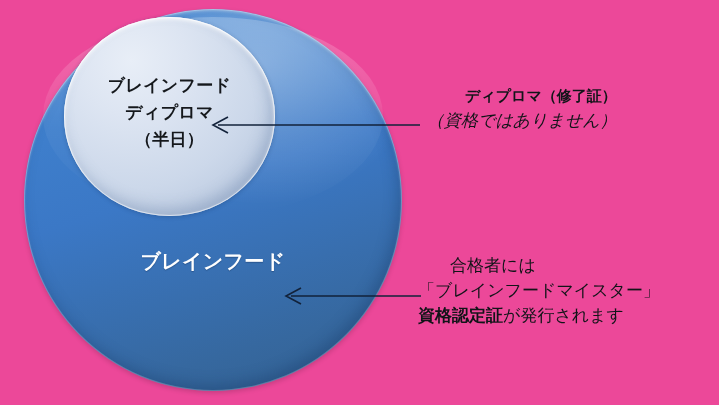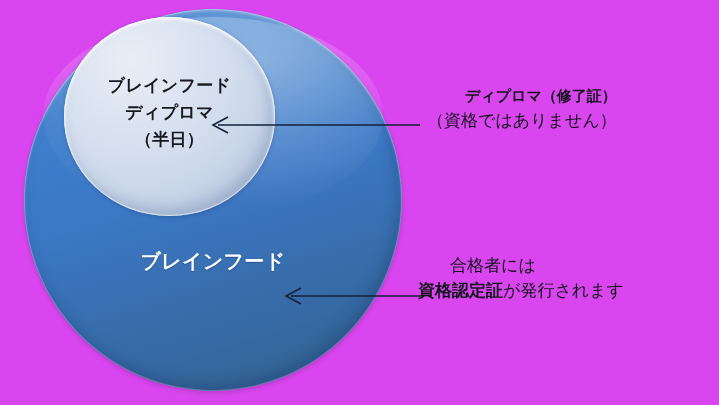--- a/index.html
+++ b/index.html
@@ -14,21 +14,21 @@
     overflow: hidden;
     font-family: "Liberation Sans", "DejaVu Sans", sans-serif;
   }
 
   #stage {
     position: absolute;
     left: 0;
     top: 0;
     width: 719px;
     height: 405px;
-    background: #d946ef;
+    background: #ec4899;
   }
 
   
   .outer-circle {
     position: absolute;
     left: 24px;
     top: 9px;
     width: 378px;
     height: 382px;
     border-radius: 50%;
@@ -124,21 +124,21 @@
     white-space: nowrap;
   }
   .callout .bold { font-weight: bold; }
 
   .callout-diploma {
     left: 419px;
     top: 83px;
   }
   .callout-diploma .l1 { font-weight: bold; font-size: 15px; display: block; text-align: right; }
   .callout-diploma .l2 { display: block; }
-  .callout-diploma .l3 { display: block; padding-left: 8px; }
+  .callout-diploma .l3 { display: block; padding-left: 8px; font-style: italic; }
 
   .callout-meister {
     left: 418px;
     top: 253px;
   }
   .callout-meister .l1 { display: block; padding-left: 8px; margin-left: 24px; }
   .callout-meister .l2 { display: block; }
   .callout-meister .l3 { display: block; }
 
   
@@ -185,16 +185,17 @@
     </svg>
   </div>
 
   <div class="callout callout-diploma">
     <span class="l1">ディプロマ（修了証）</span>
     <span class="l3">（資格ではありません）</span>
   </div>
 
   <div class="callout callout-meister">
     <span class="l1">合格者には</span>
+    <span class="l2">「ブレインフードマイスター」</span>
     <span class="l3"><span class="bold">資格認定証</span><span>が発行されます</span></span>
   </div>
 
 </div>
 
 </body></html>

